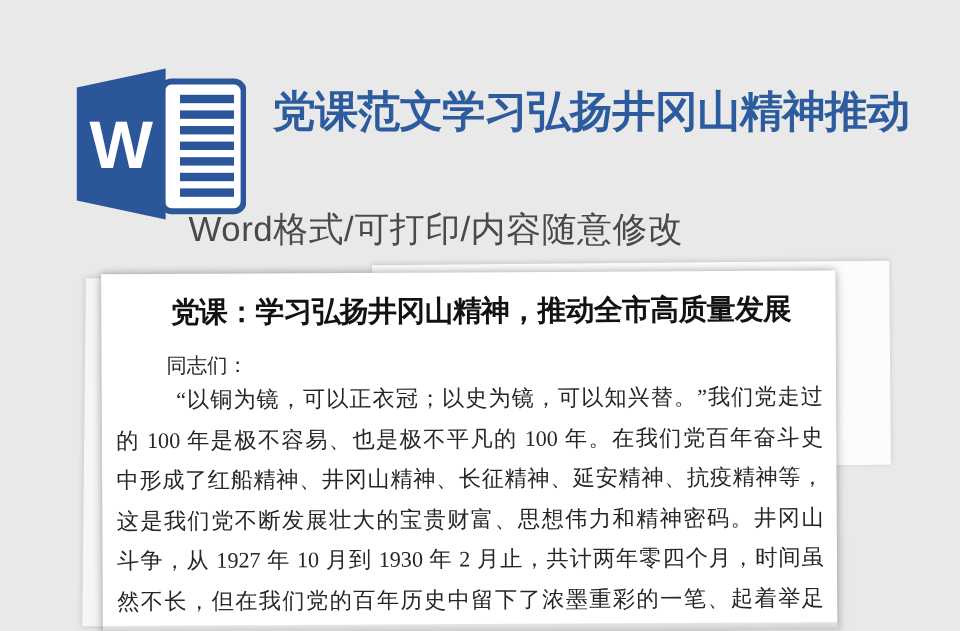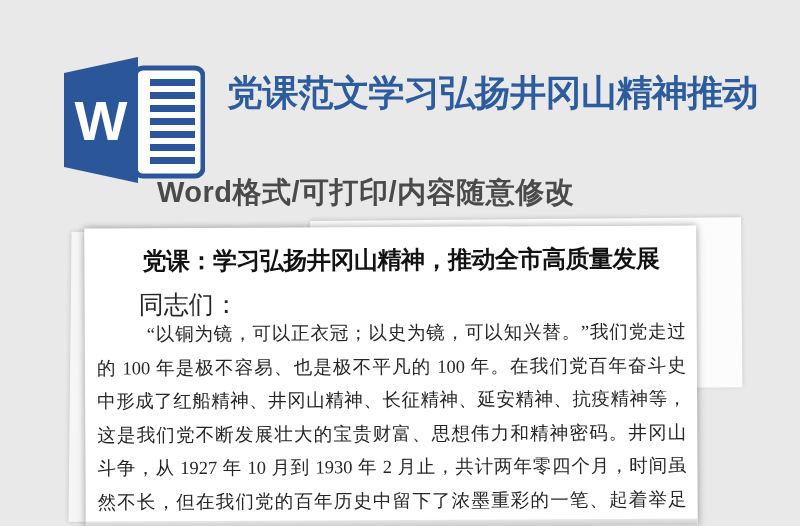--- a/index.html
+++ b/index.html
@@ -10,21 +10,21 @@
   }
   
   .word-icon{position:absolute;left:55px;top:50px;width:150px;height:135px;}
   .main-title{
     position:absolute;left:227px;top:66px;
     font-size:36px;line-height:53px;font-weight:800;
     color:#2d5c9e;letter-spacing:-0.6px;white-space:nowrap;
   }
   .subtitle{
     position:absolute;left:157px;top:172px;
-    font-size:29px;line-height:40px;font-weight:700;
+    font-size:29px;line-height:40px;font-weight:400;
     color:#4a4a4a;letter-spacing:0.5px;white-space:nowrap;
   }
   
   .sheet{position:absolute;background:#fff;}
   .sheet-back-left{
     left:70px;top:236px;width:400px;height:290px;
     background:#f6f6f6;transform:rotate(0.6deg);transform-origin:right center;
     box-shadow:0 0 5px rgba(0,0,0,0.18);
   }
   .sheet-back-top{
@@ -39,21 +39,21 @@
     font-family:"Liberation Serif","DejaVu Serif",serif;
     color:#262626;overflow:hidden;
   }
   .doc-title{
     position:absolute;left:12px;right:11px;top:18px;
     font-size:24px;line-height:30px;font-weight:700;color:#121212;
     letter-spacing:-0.5px;text-indent:46px;white-space:nowrap;
   }
   .doc-greeting{
     position:absolute;left:12px;top:66px;
-    font-size:25px;line-height:22px;text-indent:42px;white-space:nowrap;
+    font-size:17px;line-height:22px;text-indent:42px;white-space:nowrap;
   }
   .doc-body{
     position:absolute;left:12px;right:11px;top:90px;
     font-size:18.5px;line-height:33.6px;
   }
   .body-line{
     text-align:justify;text-align-last:justify;
     white-space:nowrap;overflow:hidden;
   }
   .body-line:first-child{text-indent:50px;}

